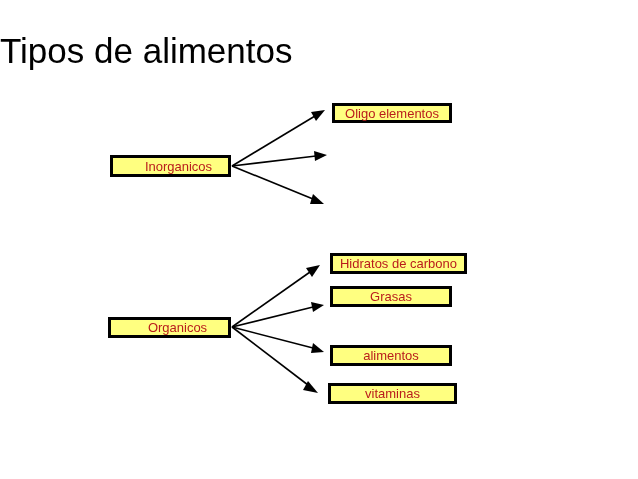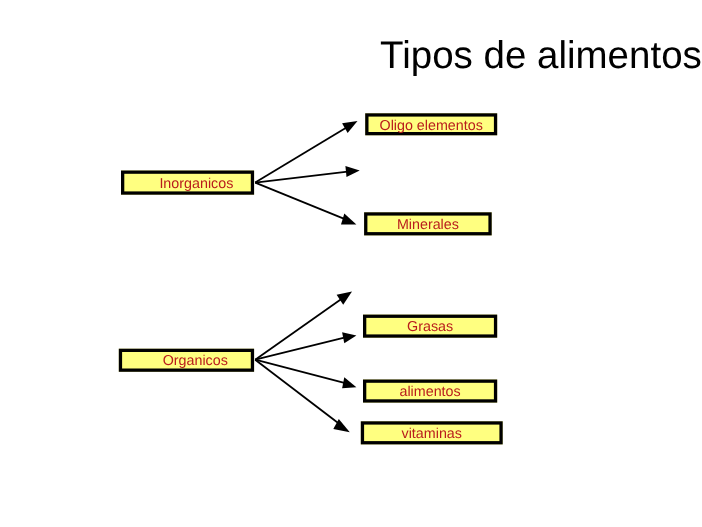--- a/index.html
+++ b/index.html
@@ -15,21 +15,21 @@
     width: 638px;
     height: 479px;
     background: #ffffff;
     overflow: hidden;
   }
   #slide-title {
     position: absolute;
     left: 0;
     top: 30px;
     width: 638px;
-    text-align: right;
+    text-align: left;
     font-size: 35px;
     font-weight: normal;
     color: #000000;
     letter-spacing: 0px;
     line-height: 42px;
     white-space: nowrap;
   }
   .node {
     position: absolute;
     box-sizing: border-box;
@@ -106,28 +106,28 @@
 
   <div class="node root" style="left:110px; top:155px; width:121px; height:22px;">
     <span>Inorganicos</span>
   </div>
 
   <div class="node" style="left:332px; top:103px; width:120px; height:20px;">
     <span>Oligo elementos</span>
   </div>
 
 
-  <div class="node" style="left:331px; top:193px; width:116px; height:21px;">
-    <span>Minerales</span>
-  </div>
 
   <div class="node root" style="left:108px; top:317px; width:123px; height:21px;text-align:center;">
     <span>Organicos</span>
   </div>
 
+  <div class="node" style="left:330px; top:253px; width:137px; height:21px;">
+    <span>Hidratos de carbono</span>
+  </div>
 
   <div class="node" style="left:330px; top:286px; width:122px; height:21px;">
     <span>Grasas</span>
   </div>
 
   <div class="node" style="left:330px; top:345px; width:122px; height:21px;">
     <span>alimentos</span>
   </div>
 
   <div class="node" style="left:328px; top:383px; width:129px; height:21px;">

